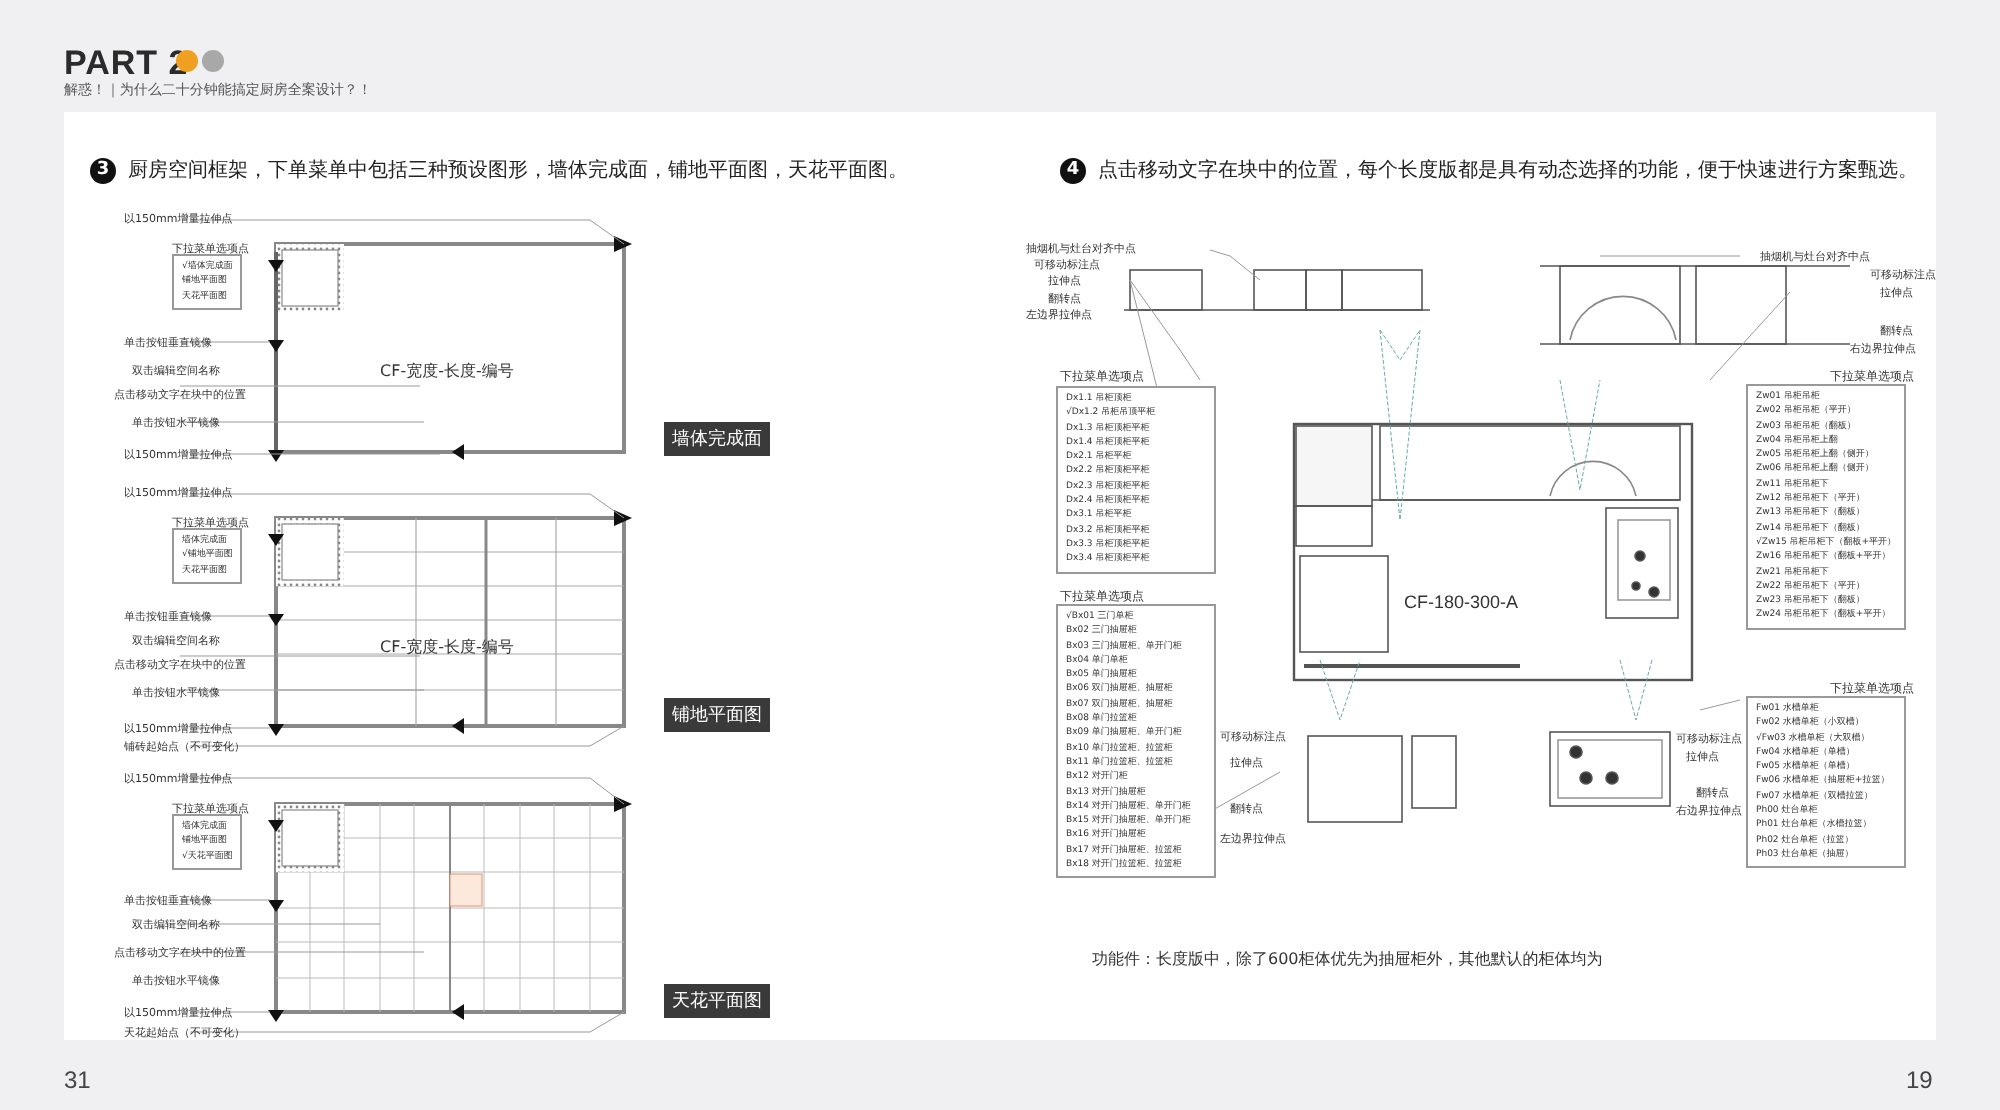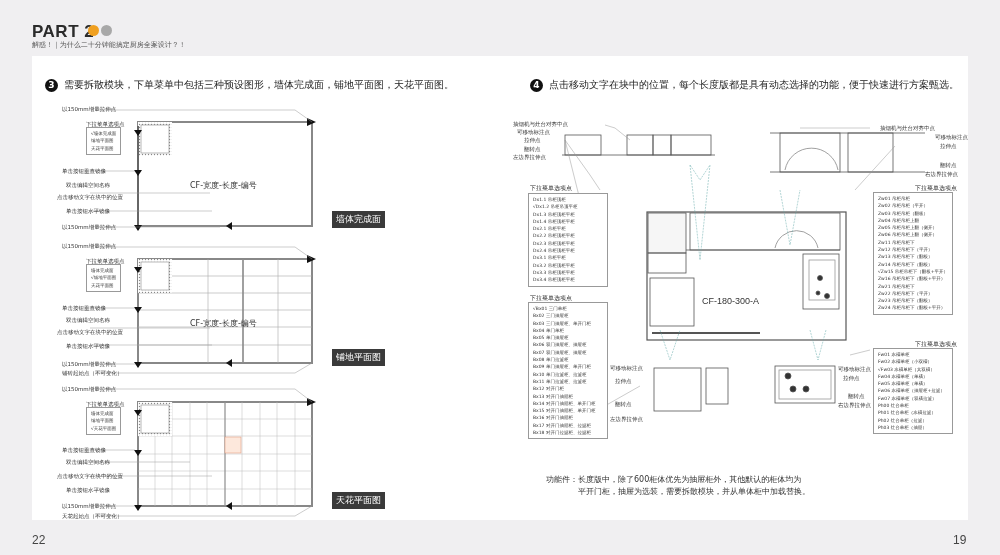--- a/index.html
+++ b/index.html
@@ -24,21 +24,21 @@
 <body>
 
 <div class="abs part-title">PART 2</div>
 <div class="abs dot" style="left:88px;background:#f0a020;"></div>
 <div class="abs dot" style="left:101px;background:#a8a8a8;"></div>
 <div class="abs subtitle">解惑！｜为什么二十分钟能搞定厨房全案设计？！</div>
 
 <div class="abs page" style="left:32px;width:468px;"></div>
 <div class="abs step" style="left:45px;top:78px;">
   <span class="num">3</span>
-  <span>需要拆散模块，下单菜单中包括三种预设图形，墙体完成面，铺地平面图，天花平面图。</span>
+  <span>厨房空间框架，下单菜单中包括三种预设图形，墙体完成面，铺地平面图，天花平面图。</span>
 </div>
 
 <svg width="1000" height="555">
   <defs>
     <pattern id="hatch" width="3" height="3" patternUnits="userSpaceOnUse">
         <rect width="3" height="3" fill="#fff"></rect>
         <circle cx="1.5" cy="1.5" r="0.7" fill="#888"></circle>
       </pattern>
   </defs>
 
@@ -325,17 +325,16 @@
     <div>Fw06 水槽单柜（抽屉柜+拉篮）</div>
     <div>Fw07 水槽单柜（双槽拉篮）</div>
     <div>Ph00 灶台单柜</div>
     <div>Ph01 灶台单柜（水槽拉篮）</div>
     <div>Ph02 灶台单柜（拉篮）</div>
     <div>Ph03 灶台单柜（抽屉）</div>
   </div>
 
 <div class="abs func" style="left:546px;top:474px;">
   <span>功能件：</span><span>长度版中，除了600柜体优先为抽屉柜外，其他默认的柜体均为</span><br>
-  <span style="padding-left:32px;">平开门柜，抽屉为选装，需要拆散模块，并从单体柜中加载替换。</span>
-</div>
-
-<div class="abs pgnum" style="left:32px;">22</div>
+</div>
+
+<div class="abs pgnum" style="left:32px;">31</div>
 <div class="abs pgnum" style="left:953px;">19</div>
 
 </body></html>

